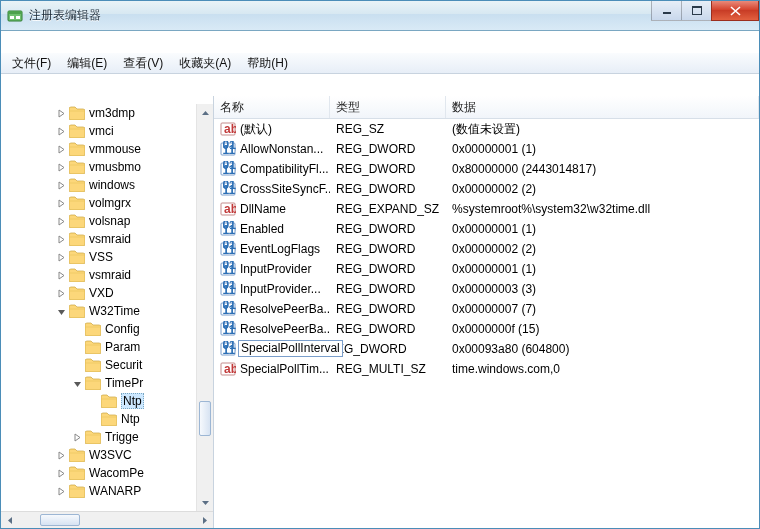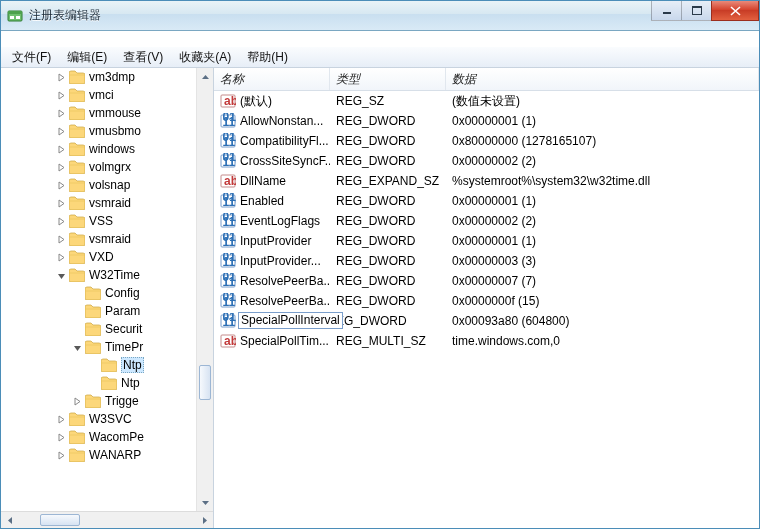--- a/index.html
+++ b/index.html
@@ -1,43 +1,43 @@
 <!DOCTYPE html>
 <html><head>
 <meta charset="utf-8">
 <style>
   * { box-sizing: border-box; margin: 0; padding: 0; font-family: "Microsoft YaHei", "Segoe UI", Tahoma, sans-serif; font-size: 12px; }
   html, body { width: 760px; height: 529px; overflow: hidden; }
-  .window { width: 760px; height: 529px; background: #fff; border: 1px solid #4b8db8; display: flex; flex-direction: column; }
+  .window { width: 760px; height: 529px; background: #fff; border: 1px solid #4b8db8; display: flex; flex-direction: column; gap: 22px; }
   .titlebar { height: 30px; background: linear-gradient(to bottom, #e9f3f7 0%, #d7e8f2 45%, #c9dff0 46%, #d9eaf6 100%); display: flex; align-items: center; padding: 0 0 0 6px; border-bottom: 1px solid #7aa7c2; position: relative; }
   .titlebar .appicon { width: 16px; height: 16px; margin-right: 6px; }
   .titlebar .title { color: #1a2a38; flex: 1; text-shadow: 0 1px 0 #fff; }
   .winbtns { display: flex; height: 20px; margin-right: 0; gap: 0; align-self: flex-start;}
   .winbtn { width: 30px; height: 20px; display:flex; align-items:center; justify-content:center; border:1px solid rgba(0,0,0,0.25); border-top:none; background:linear-gradient(to bottom,#e7eef7,#c9d8ec); }
   .winbtn.min, .winbtn.max { border-right:none; }
   .winbtn.close { width: 48px; background: linear-gradient(to bottom,#e98a7a,#d6452f 45%,#c63a24 46%,#e2603f); border-color:#9b2e1e;}
   .winbtn svg { display:block;}
-  .menubar { height: 21px; background: linear-gradient(to bottom,#fafcfe,#e7eef7); border-bottom:1px solid #c8d3df; display:flex; align-items:center; padding:0 4px; gap:2px;margin-top:16px;}
+  .menubar { height: 21px; background: linear-gradient(to bottom,#fafcfe,#e7eef7); border-bottom:1px solid #c8d3df; display:flex; align-items:center; padding:0 4px; gap:2px;}
   .menuitem { padding: 2px 7px; color:#111; cursor:default;}
   .body { flex:1; display:flex; min-height:0; }
   .treepane { width: 213px; border-right:1px solid #c8d3df; display:flex; flex-direction:column; background:#fff; overflow:hidden;}
-  .treewrap { flex:1; overflow:hidden; position:relative;}
+  .treewrap { flex:1; overflow:hidden; position:relative;margin-top:8px;}
   .tree { position:absolute; inset:0; overflow:hidden;}
   .node { display:flex; align-items:center; height:18px; white-space:nowrap; padding-right:4px;}
   .expander { width:16px; display:flex; align-items:center; justify-content:center; color:#5b5b5b;}
   .expander svg { width:9px; height:9px; }
   .foldericon { width:16px; height:14px; margin-right:4px; flex:0 0 16px;}
   .node .label { color:#000; }
   .node.selected .label { background:#cde8ff; border:1px dotted #7aa7c2; padding:0 1px;}
   .treescroll-h { height:17px; background:#f0f0f0; border-top:1px solid #dcdcdc; display:flex; align-items:center;}
   .treescroll-h .thumb { width:40px; height:12px; background:linear-gradient(to bottom,#f6f9fd,#d7e3f2); border:1px solid #9cb6d4; border-radius:2px; margin-left:22px;}
   .treescroll-h .sbtn { width:17px; height:15px; display:flex; align-items:center; justify-content:center;}
   .listpane { flex:1; display:flex; flex-direction:column; overflow:hidden;}
   .listheader { height:23px; display:flex; background:linear-gradient(to bottom,#fff,#f1f5fa); border-bottom:1px solid #d7dfe8;}
-  .colh { display:flex; align-items:center; padding:0 6px; border-right:1px solid #e1e7ee; color:#222;font-style:italic;}
+  .colh { display:flex; align-items:center; padding:0 6px; border-right:1px solid #e1e7ee; color:#222;}
   .listbody { flex:1; overflow:hidden; background:#fff;}
   .row { display:flex; align-items:center; height:20px;}
   .cell { padding:0 6px; overflow:hidden; text-overflow:ellipsis; white-space:nowrap;}
   .cell.name { display:flex; align-items:center; gap:4px;}
   .valicon { width:16px; height:16px; flex:0 0 16px;}
   .editbox { position:absolute; border:1px solid #7a9ecb; background:#fff; padding:0px 2px; font-size:12px; height:17px; line-height:15px; color:#000;}
   .statusbar { height:22px; border-top:1px solid #c8d3df; background:linear-gradient(to bottom,#f7fafc,#e6edf5); display:flex; align-items:center; padding:0 6px; color:#222;}
   .col-name { width:116px;}
   .col-type { width:116px;}
   .col-data { flex:1;}
@@ -403,21 +403,21 @@
           <div class="row">
             <div class="cell name col-name">
               <svg class="valicon" viewBox="0 0 16 16">
                 <rect x="1" y="2" width="14" height="12" rx="1" fill="#fff" stroke="#7a9ecb"></rect>
                 <text x="2.5" y="8" font-size="5" fill="#2c6fb5" font-weight="bold">011</text>
                 <text x="2.5" y="13" font-size="5" fill="#2c6fb5" font-weight="bold">110</text>
               </svg>
               <span>CompatibilityFl...</span>
             </div>
             <div class="cell col-type">REG_DWORD</div>
-            <div class="cell col-data">0x80000000 (1278165107)</div>
+            <div class="cell col-data">0x80000000 (2443014817)</div>
           </div>
           <div class="row">
             <div class="cell name col-name">
               <svg class="valicon" viewBox="0 0 16 16">
                 <rect x="1" y="2" width="14" height="12" rx="1" fill="#fff" stroke="#7a9ecb"></rect>
                 <text x="2.5" y="8" font-size="5" fill="#2c6fb5" font-weight="bold">011</text>
                 <text x="2.5" y="13" font-size="5" fill="#2c6fb5" font-weight="bold">110</text>
               </svg>
               <span>CrossSiteSyncF...</span>
             </div>

